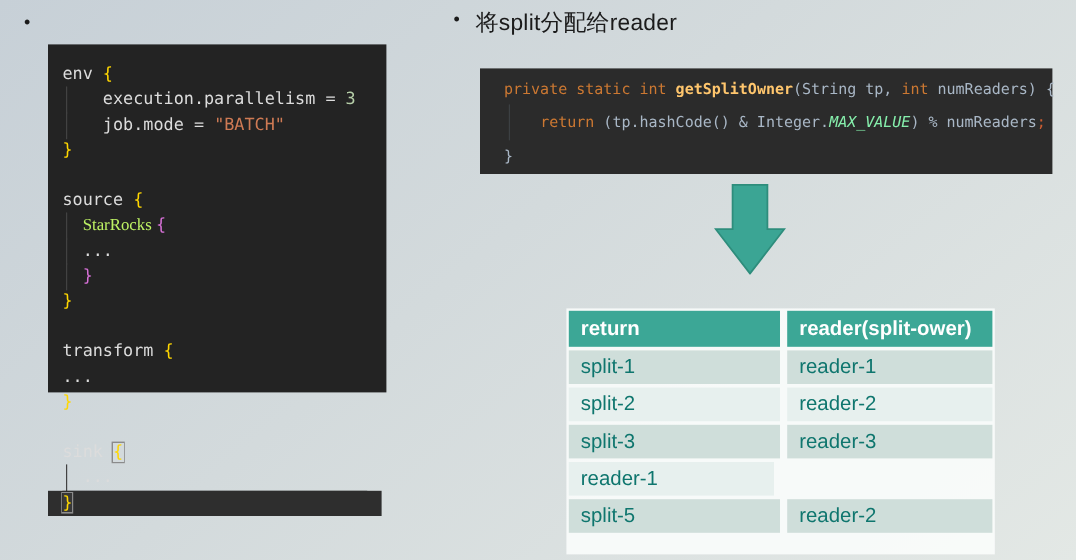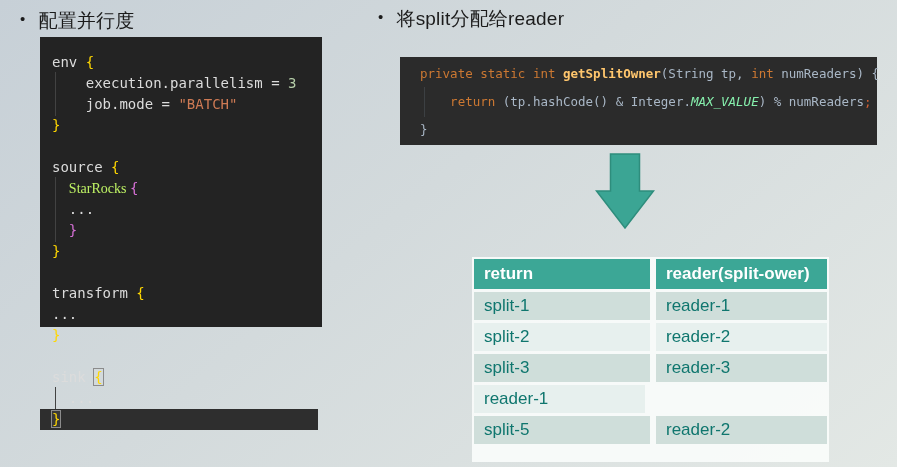--- a/index.html
+++ b/index.html
@@ -82,21 +82,20 @@
   .trow.odd .tcell{background:#cfdeda;}
   .trow.even .tcell{background:#e7f0ee;}
 </style>
 </head>
 <body>
 
 <div class="slide">
 
   <div id="left-title" class="bullet-title">
     <span class="dot">•</span>
-    <span>配置并行度</span>
   </div>
 
   <div id="left-code" class="codeblock"><div class="cline"><span>env </span><span class="b1">{</span></div><div class="cline guide"><span>    execution.parallelism = </span><span class="num">3</span></div><div class="cline guide"><span>    job.mode = </span><span class="str">"BATCH"</span></div><div class="cline"><span class="b1">}</span></div><div class="cline">&nbsp;</div><div class="cline"><span>source </span><span class="b1">{</span></div><div class="cline guide"><span>  </span><span class="type">StarRocks </span><span class="b2">{</span></div><div class="cline guide"><span>  ...</span></div><div class="cline guide"><span>  </span><span class="b2">}</span></div><div class="cline"><span class="b1">}</span></div><div class="cline">&nbsp;</div><div class="cline"><span>transform </span><span class="b1">{</span></div><div class="cline"><span>...</span></div><div class="cline"><span class="b1">}</span></div><div class="cline">&nbsp;</div><div class="cline"><span>sink </span><span class="b1 box">{</span></div><div class="cline guide"><span>  ...</span></div><div class="cline cur"><span class="b1 box">}</span></div></div>
 
   <div id="right-title" class="bullet-title">
     <span class="dot">•</span>
     <span>将split分配给reader</span>
   </div>
 
   <div id="right-code" class="codeblock"><div class="cline"><span class="kw">private static int </span><span class="fn">getSplitOwner</span><span>(String tp, </span><span class="kw">int</span><span> numReaders) {</span></div><div class="cline guide"><span>    </span><span class="kw">return</span><span> (tp.hashCode() &amp; Integer.</span><span class="fld">MAX_VALUE</span><span>) % numReaders</span><span class="semi">;</span></div><div class="cline"><span>}</span></div></div>

